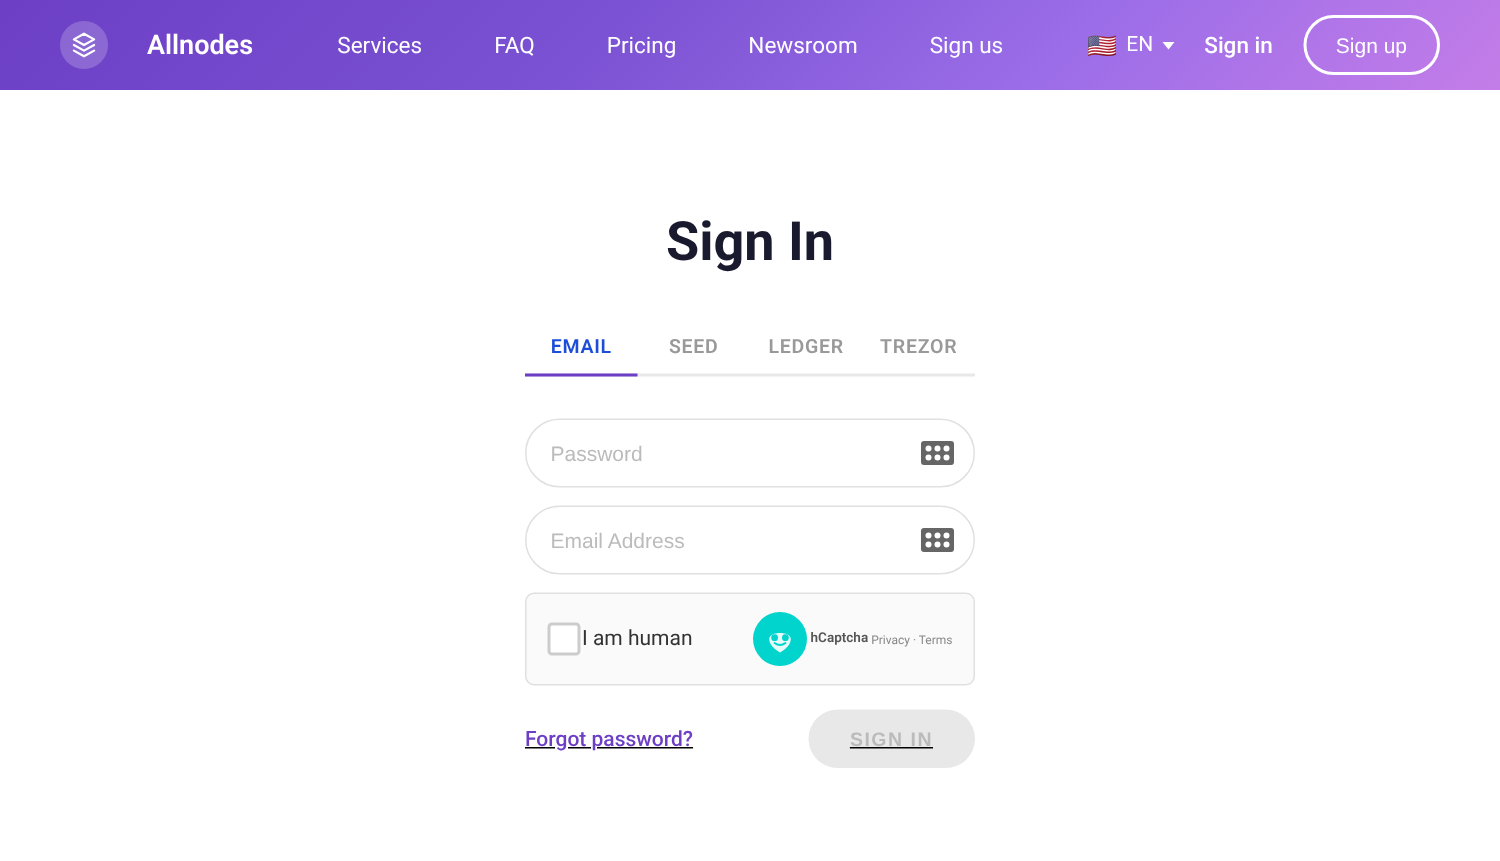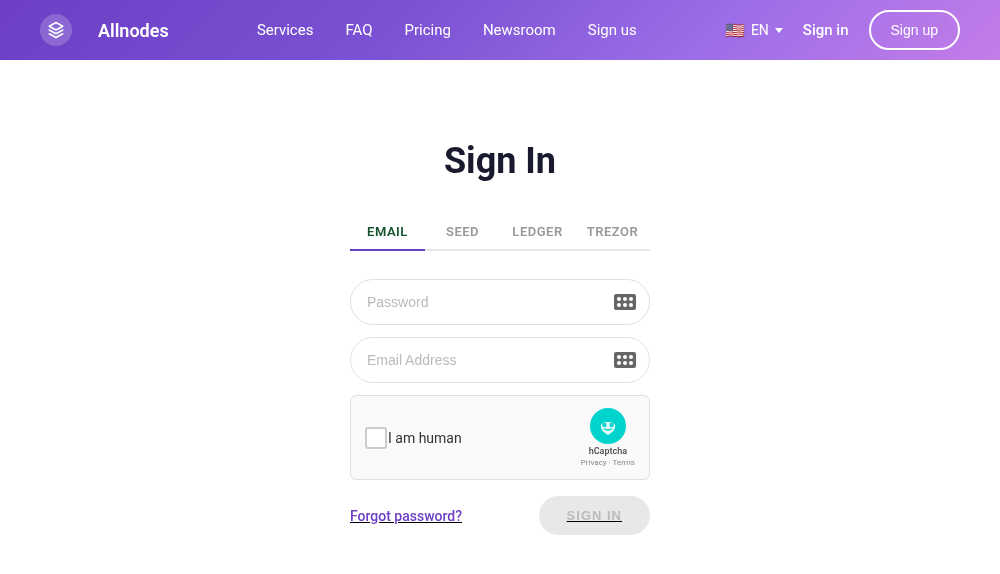--- a/index.html
+++ b/index.html
@@ -32,21 +32,21 @@
       font-size: 14px;
     }
     .logo-text {
       color: white;
       font-size: 18px;
       font-weight: 600;
     }
     .header-nav {
       display: flex;
       align-items: center;
-      gap: 32px;
+      gap: 48px;
     }
     .nav-link {
       color: white;
       text-decoration: none;
       font-size: 15px;
       font-weight: 400;
       cursor: pointer;
     }
     .header-right {
       display: flex;
@@ -114,21 +114,21 @@
       padding: 10px 8px;
       font-size: 13px;
       font-weight: 600;
       letter-spacing: 0.5px;
       color: #999;
       cursor: pointer;
       position: relative;
       text-transform: uppercase;
     }
     .tab.active {
-      color: #14532d;
+      color: #1d4ed8;
     }
     .tab.active::after {
       content: '';
       position: absolute;
       bottom: -2px;
       left: 0;
       right: 0;
       height: 2px;
       background: #6c3fc5;
     }
@@ -200,21 +200,21 @@
       border-radius: 3px;
       background: white;
       cursor: pointer;
     }
     .captcha-label {
       font-size: 14px;
       color: #333;
     }
     .captcha-right {
       display: flex;
-      flex-direction: column;
+      flex-direction: row;
       align-items: center;
       gap: 2px;
     }
     .captcha-logo {
       width: 36px;
       height: 36px;
     }
     .captcha-brand {
       font-size: 9px;
       color: #555;

